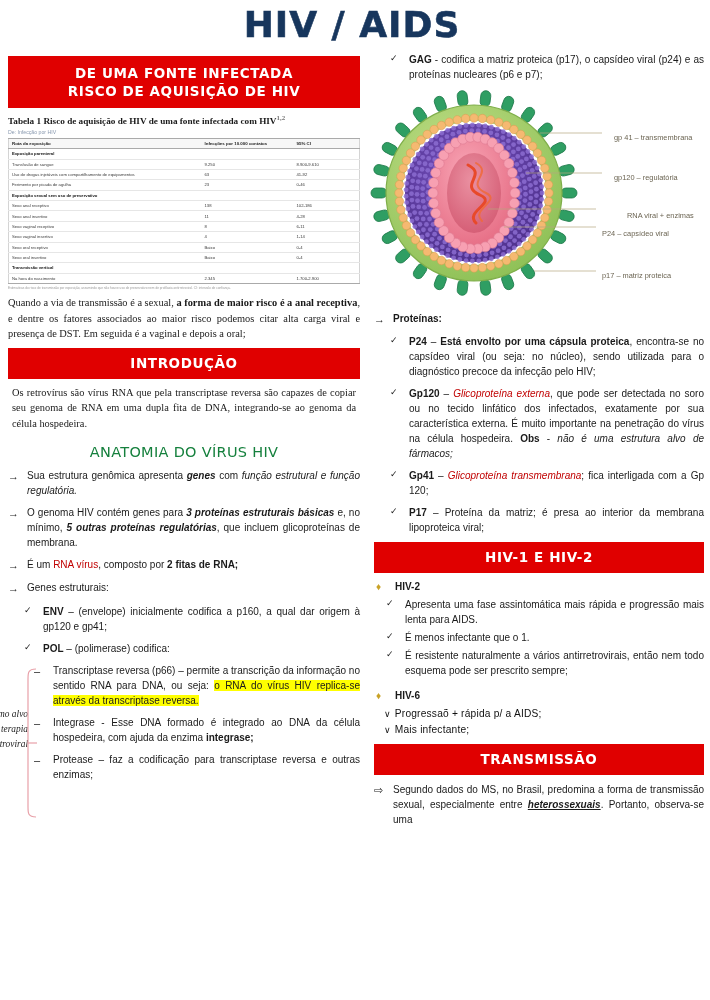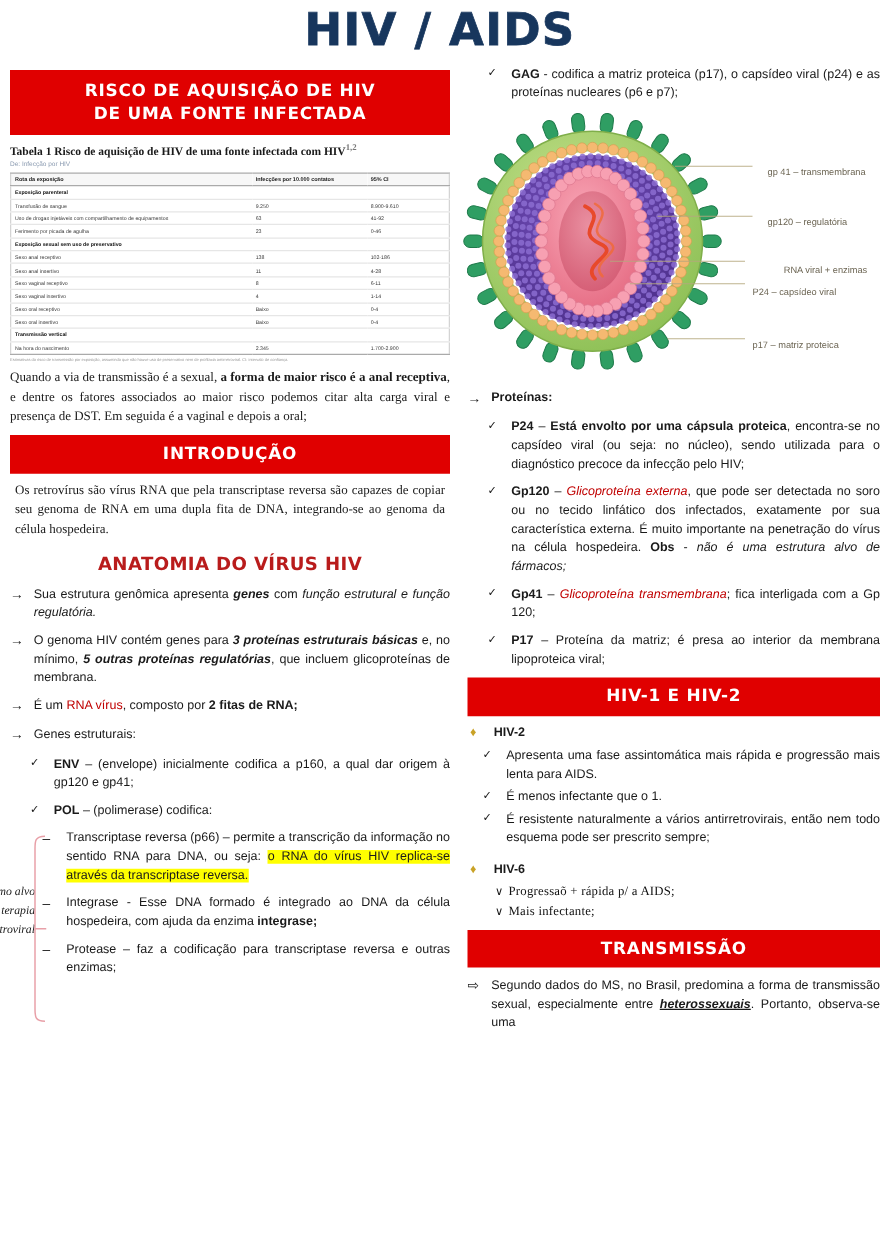--- a/index.html
+++ b/index.html
@@ -93,23 +93,23 @@
     font-family:Liberation Serif, serif;
   }
   .para.center-ind { padding:0 4px; }
   .para b { font-weight:bold; }
   .red { color:#c00000; }
   .hl { background:#ffff00; }
 
   .sec-title {
     text-align:center;
     font-family:"DejaVu Sans", sans-serif;
-    font-weight:bold;
+    font-weight:normal;
     font-size:14.5px;
-    color:#b91c1c;
+    color:#15803d;
     margin:12px 0 8px 0;
     letter-spacing:0.3px;
   }
 
   
   .bl { display:flex; gap:6px; margin:7px 0; }
   .bl .mk {
     flex:0 0 auto; width:13px; text-align:left;
     font-size:11px; line-height:1.5; color:#1a1a1a;
   }
@@ -145,43 +145,43 @@
   .lbl {
     position:absolute;
     font-size:7.4px;
     color:#6b6452;
     font-family:"Liberation Sans", sans-serif;
     white-space:nowrap;
   }
 
   
   .hand {
-    font-family:Liberation Serif, serif;
+    font-family:Liberation Sans, sans-serif;
     font-size:10.2px;
     color:#111;
     letter-spacing:0.2px;
     line-height:1.55;
-    margin:1px 0 1px 22px;
+    margin:1px 0 1px 10px;
   }
   .hand .hmk { margin-right:4px; font-size:9px; }
 </style>
 </head>
 <body>
 
 <div class="page">
 
   <div class="doc-title">HIV / AIDS</div>
 
   <div class="columns">
 
     <div class="col-left">
 
       <div class="banner tall">
+        <span class="banner-line">DE UMA FONTE INFECTADA</span>
         <span class="banner-line">RISCO DE AQUISIÇÃO DE HIV</span>
-        <span class="banner-line">DE UMA FONTE INFECTADA</span>
       </div>
 
       <div class="tbl-caption">
         <span>Tabela 1 Risco de aquisição de HIV de uma fonte infectada com HIV</span><sup>1,2</sup>
       </div>
       <div class="tbl-sub">De: Infecção por HIV</div>
 
       <table class="risk">
         <thead>
           <tr>

